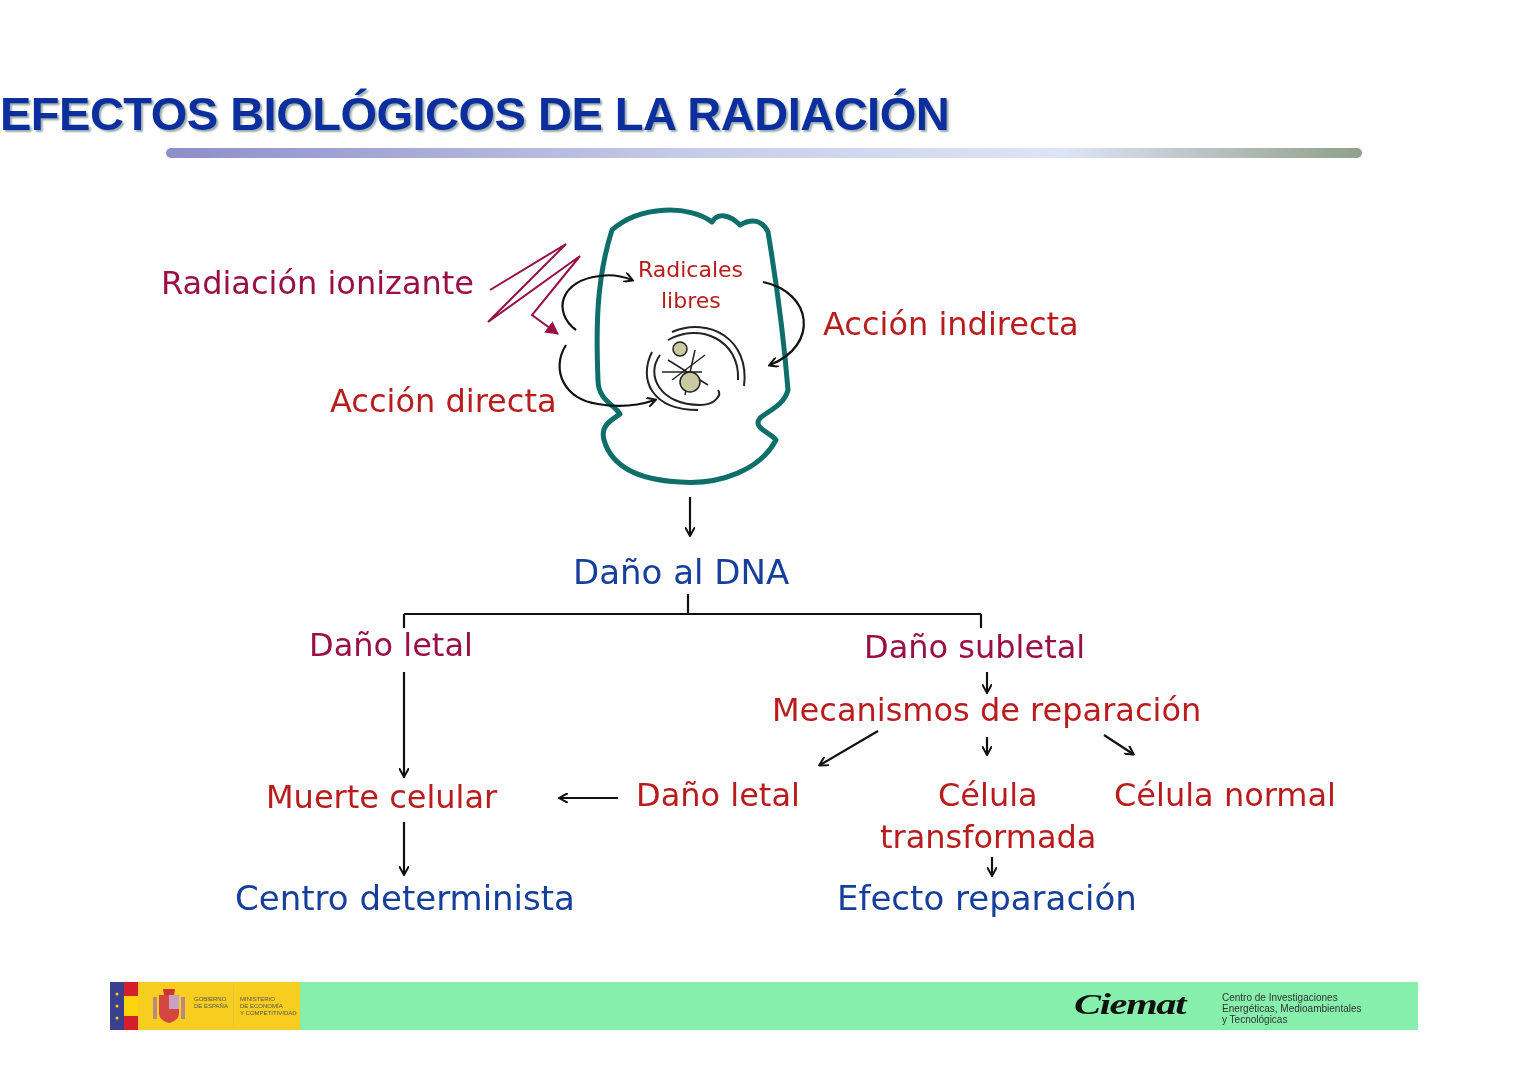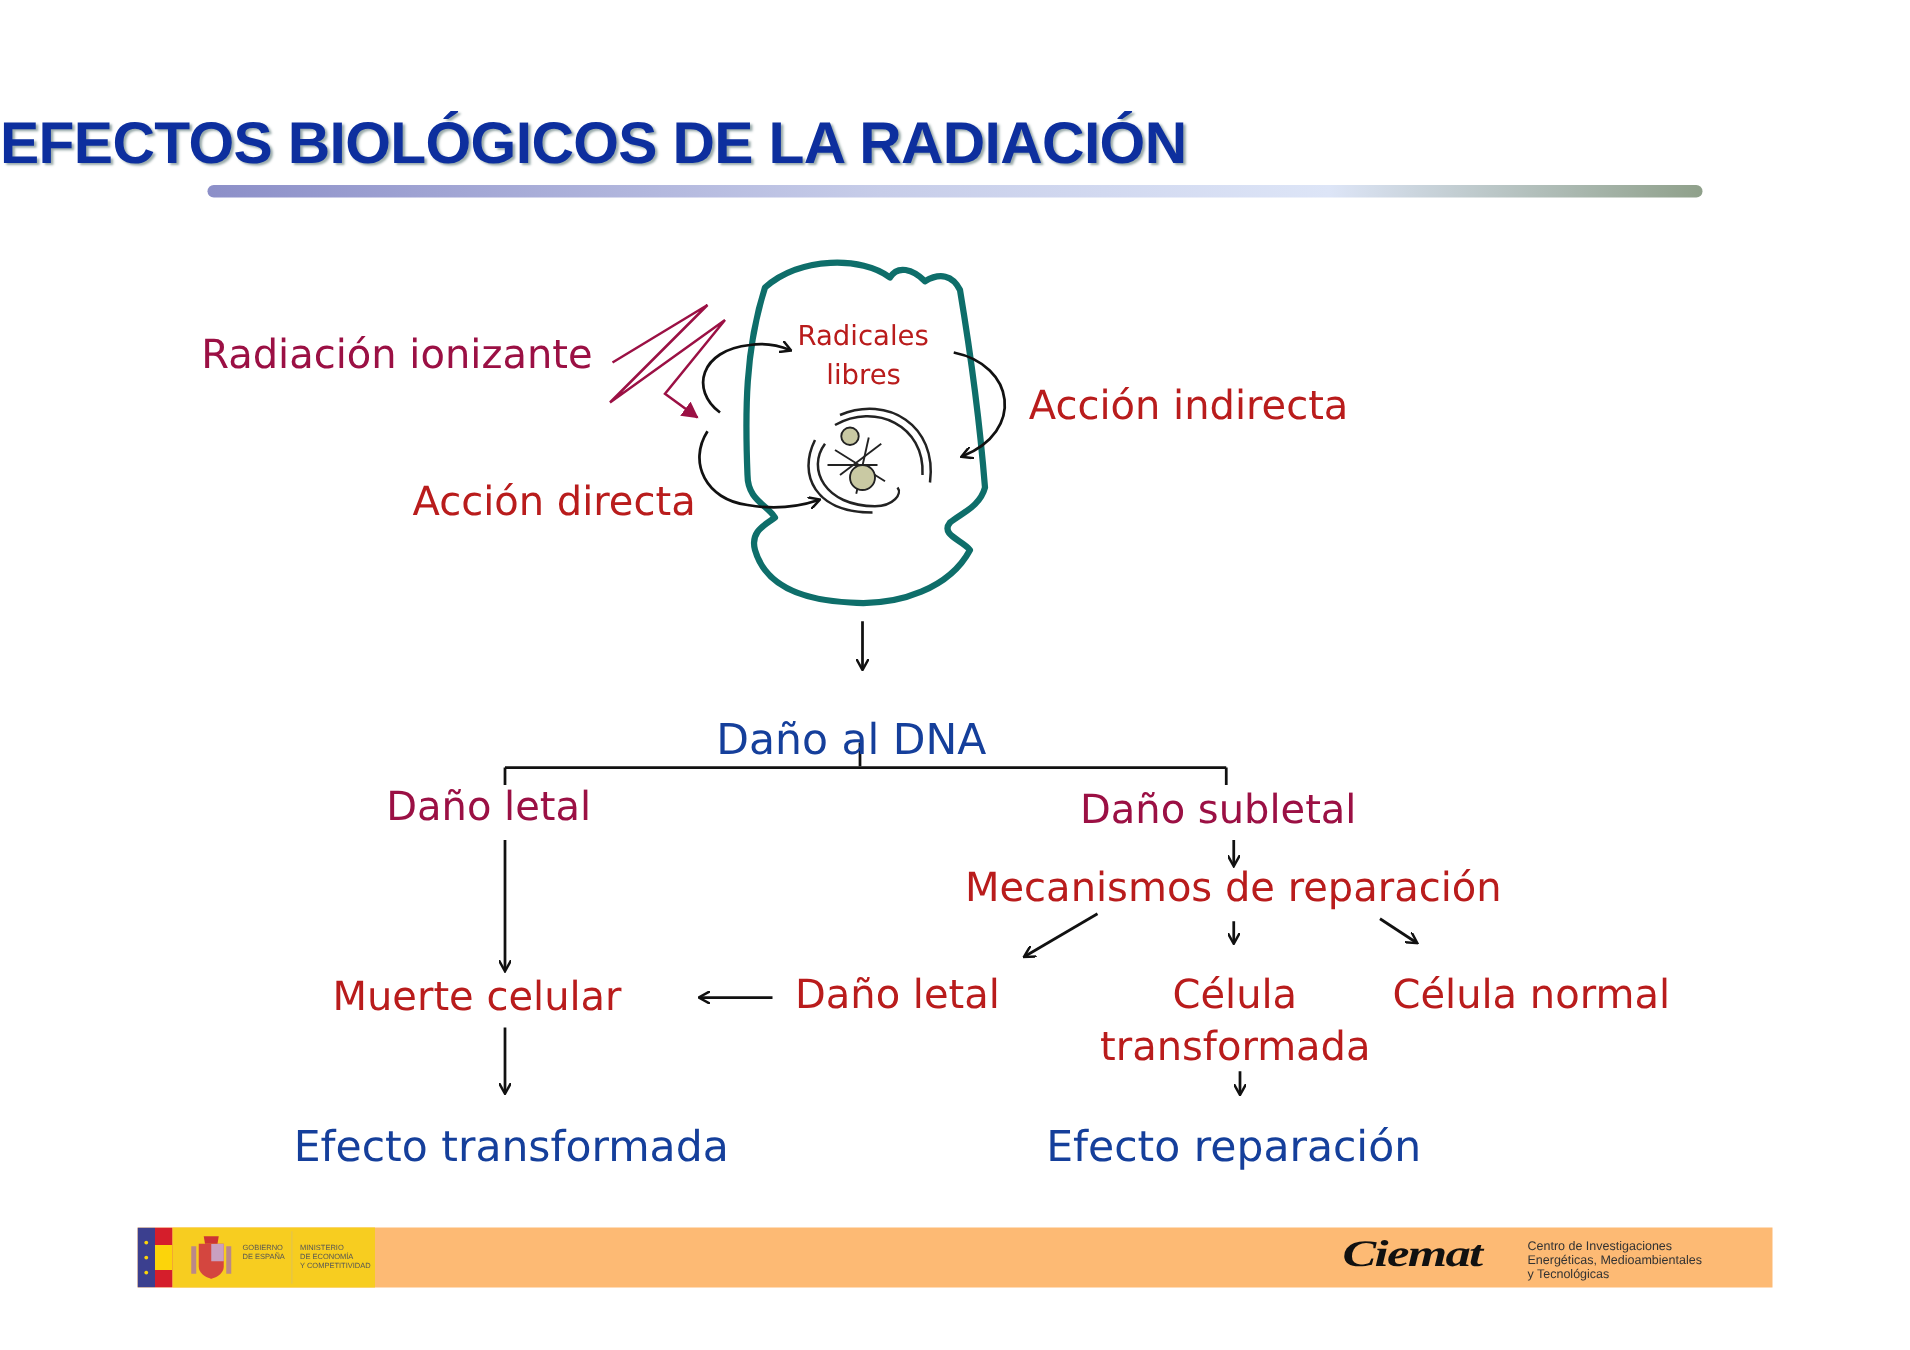--- a/index.html
+++ b/index.html
@@ -2,24 +2,24 @@
 <html><head>
 <meta charset="utf-8">
 <style>
   html,body{margin:0;padding:0;background:#fff;}
   body{width:1528px;height:1080px;position:relative;overflow:hidden;font-family:"DejaVu Sans","Liberation Sans",sans-serif;}
   .title{position:absolute;left:0;width:1528px;top:86px;text-align:left;font-family:"Liberation Sans",sans-serif;font-weight:bold;font-size:47px;color:#0d2f9e;letter-spacing:-0.5px;text-shadow:2px 2px 2px #9aa;}
   .title-bar{position:absolute;left:166px;top:148px;width:1196px;height:10px;border-radius:5px;background:linear-gradient(90deg,#8c8fc8 0%,#c7cde9 45%,#dde5f7 75%,#8fa08a 100%);}
   .lbl{position:absolute;white-space:nowrap;font-size:32px;line-height:1;}
   .black{color:#b91c1c;}
   .red{color:#9b1044;text-align:right;}
-  .blue{color:#153f9b;margin-top:20px;}
+  .blue{color:#153f9b;}
   .small{font-size:22px;}
   svg.diag{position:absolute;left:0;top:0;}
-  .footer{position:absolute;left:110px;top:982px;width:1308px;height:48px;background:#fdba74;}
+  .footer{position:absolute;left:110px;top:982px;width:1308px;height:48px;background:#86efac;}
   .flag{position:absolute;left:0;top:0;width:28px;height:48px;}
   .shield{position:absolute;left:40px;top:5px;width:38px;height:38px;}
   .gob{position:absolute;left:84px;top:14px;font-family:"Liberation Sans",sans-serif;font-size:6px;line-height:7px;color:#555;}
   .minsep{position:absolute;left:123px;top:3px;width:1px;height:42px;background:#e3c34a;}
   .min{position:absolute;left:130px;top:14px;font-family:"Liberation Sans",sans-serif;font-size:6px;line-height:7px;color:#555;}
   .minbg{position:absolute;left:28px;top:0;width:162px;height:48px;background:#f7cd20;}
   .ciemat{position:absolute;left:964px;top:5px;font-family:"Liberation Serif",serif;font-style:italic;font-weight:bold;font-size:30px;color:#111;letter-spacing:-1px;transform:scaleX(1.35);transform-origin:left center;}
   .ciemat-text{position:absolute;left:1112px;top:10px;font-family:Liberation Sans, sans-serif;font-size:10px;line-height:11px;color:#333;}
 </style>
 </head>
@@ -96,21 +96,21 @@
 
 <div class="lbl blue" style="left:573px;top:555px;font-size:34px;">Daño al DNA</div>
 <div class="lbl red" style="left:309px;top:629px;">Daño letal</div>
 <div class="lbl red" style="left:864px;top:631px;">Daño subletal</div>
 <div class="lbl black" style="left:772px;top:694px;">Mecanismos de reparación</div>
 <div class="lbl black" style="left:636px;top:779px;">Daño letal</div>
 <div class="lbl black" style="left:938px;top:779px;">Célula</div>
 <div class="lbl black" style="left:880px;top:821px;">transformada</div>
 <div class="lbl black" style="left:1114px;top:779px;">Célula normal</div>
 <div class="lbl black" style="left:266px;top:781px;">Muerte celular</div>
-<div class="lbl blue" style="left:235px;top:881px;font-size:34px;">Efecto transformada</div>
+<div class="lbl blue" style="left:235px;top:881px;font-size:34px;">Centro determinista</div>
 <div class="lbl blue" style="left:837px;top:881px;font-size:34px;">Efecto reparación</div>
 
 <div class="footer">
   <div class="minbg"></div>
   <svg class="flag" viewBox="0 0 28 48">
     <rect x="0" y="0" width="14" height="48" fill="#3b3f8f"></rect>
     <rect x="14" y="0" width="14" height="48" fill="#d51e2b"></rect>
     <rect x="14" y="14" width="14" height="20" fill="#fcd40a"></rect>
     <circle cx="7" cy="12" r="1.5" fill="#fcd40a"></circle>
     <circle cx="7" cy="24" r="1.5" fill="#fcd40a"></circle>

